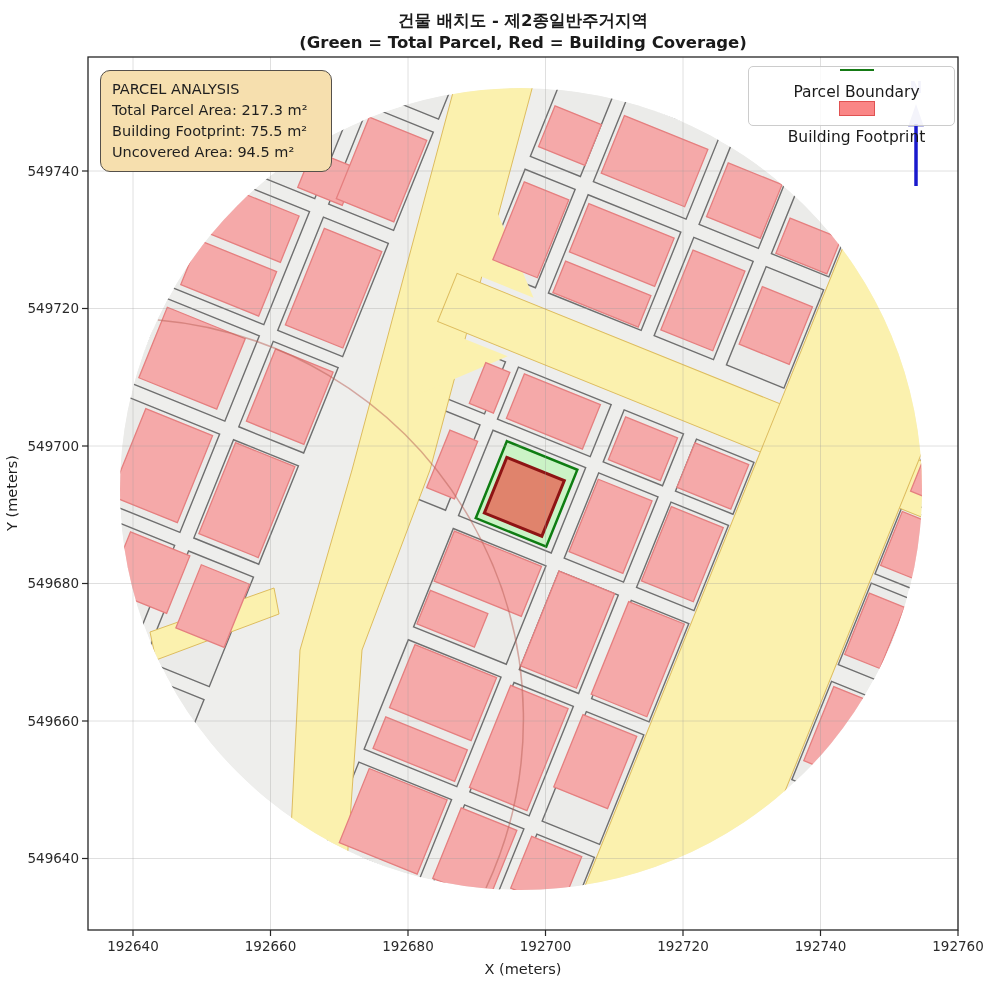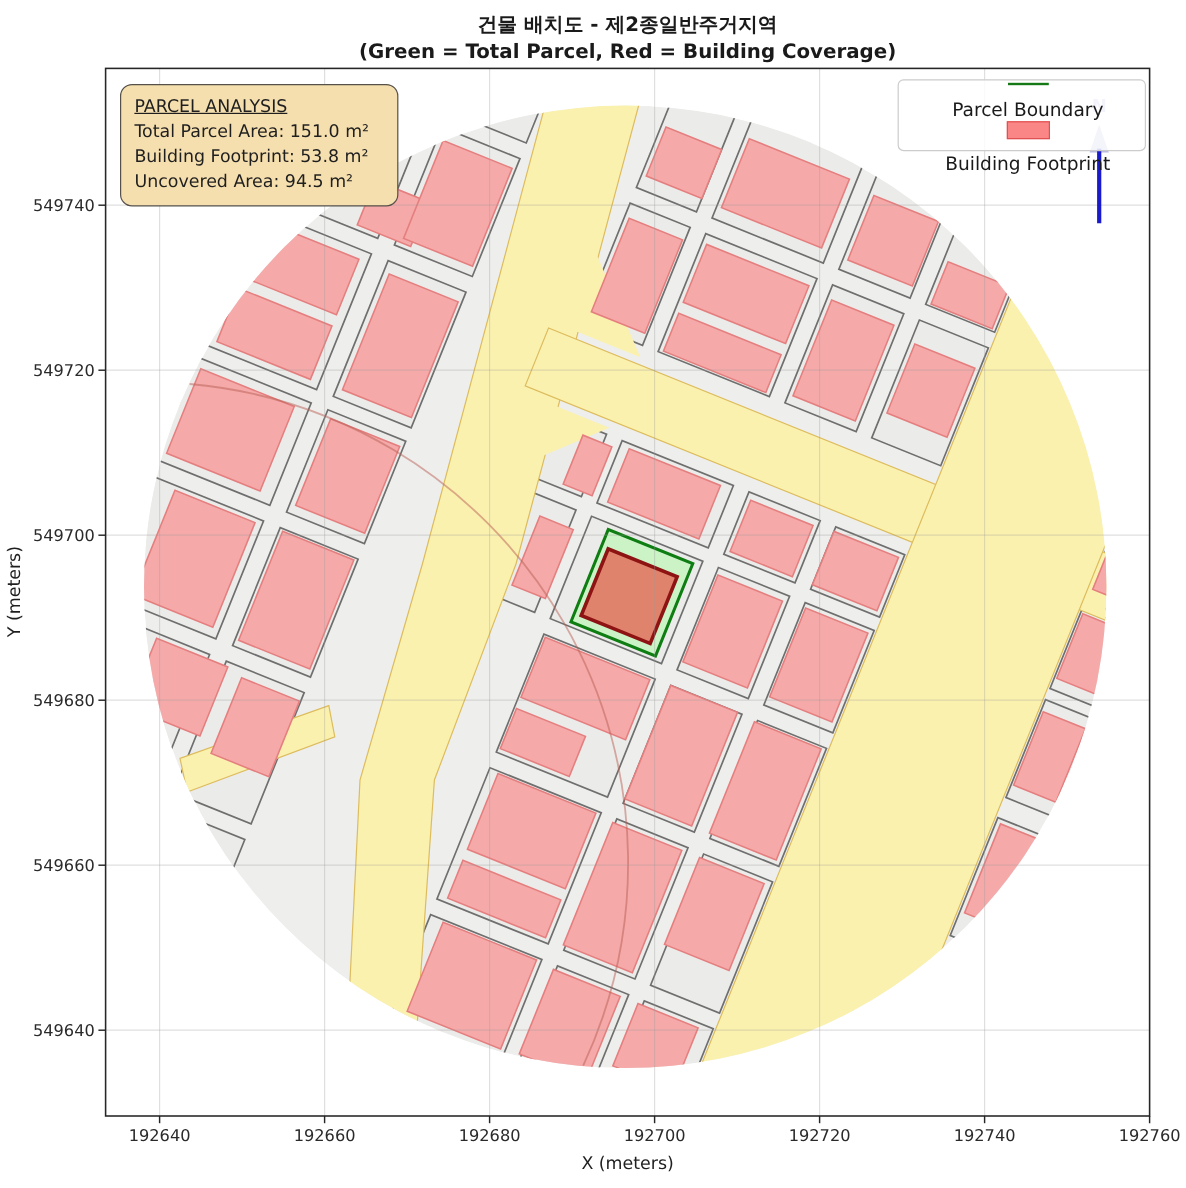--- a/index.html
+++ b/index.html
@@ -8,21 +8,21 @@
   svg text{font-family:"DejaVu Sans","Liberation Sans",sans-serif;}
   .title-line{font-size:16.5px;font-weight:600;fill:#1a1a1a;text-anchor:middle;}
   .axis-title{font-size:14.5px;fill:#1f1f1f;text-anchor:middle;}
   .tick-label{font-size:13.5px;fill:#2a2a2a;}
   .north-label{font-size:15px;font-weight:bold;fill:#a5a5e0;opacity:.85;text-anchor:middle;}
   .infobox{
     position:absolute;left:100px;top:70px;width:208px;
     background:#f6dfae;border:1.5px solid #55504a;border-radius:10px;
     padding:8px 11px;font-size:14.5px;line-height:21px;color:#1f1f1f;
   }
-  .infobox .ib-title{font-weight:500;text-decoration:underline;}
+  .infobox .ib-title{font-weight:500;}
   .legendbox{
     position:absolute;left:748px;top:66px;width:205px;height:54px;
     background:rgba(255,255,255,0.84);border:1px solid #cccccc;border-radius:5px;
     display:flex;flex-direction:column;justify-content:space-evenly;padding:2px 0;
   }
   .legend-row{display:flex;align-items:center;gap:12px;padding-left:10px;flex-direction:column;}
   .legend-line{width:34px;height:0;border-top:2.5px solid #157a15;}
   .legend-patch{width:34px;height:13px;background:#fa8686;border:1.5px solid #e05252;}
   .legend-label{font-size:15.5px;color:#1a1a1a;}
 </style>
@@ -202,22 +202,22 @@
     <g>
       <text class="north-label" x="916" y="93">N</text>
       <polygon points="916,104 908,127 924,127" fill="#a5a5e0" opacity="0.8"></polygon>
       <line x1="916" y1="124" x2="916" y2="186" stroke="#1a1acd" stroke-width="3.5"></line>
     </g>
   </svg>
 
   
   <div class="infobox">
     <div class="ib-title">PARCEL ANALYSIS</div>
-    <div>Total Parcel Area: 151.0 m²</div>
-    <div>Building Footprint: 53.8 m²</div>
+    <div>Total Parcel Area: 217.3 m²</div>
+    <div>Building Footprint: 75.5 m²</div>
     <div>Uncovered Area: 94.5 m²</div>
   </div>
 
   
   <div class="legendbox">
     <div class="legend-row">
       <span class="legend-line"></span>
       <span class="legend-label">Parcel Boundary</span>
     </div>
     <div class="legend-row">

